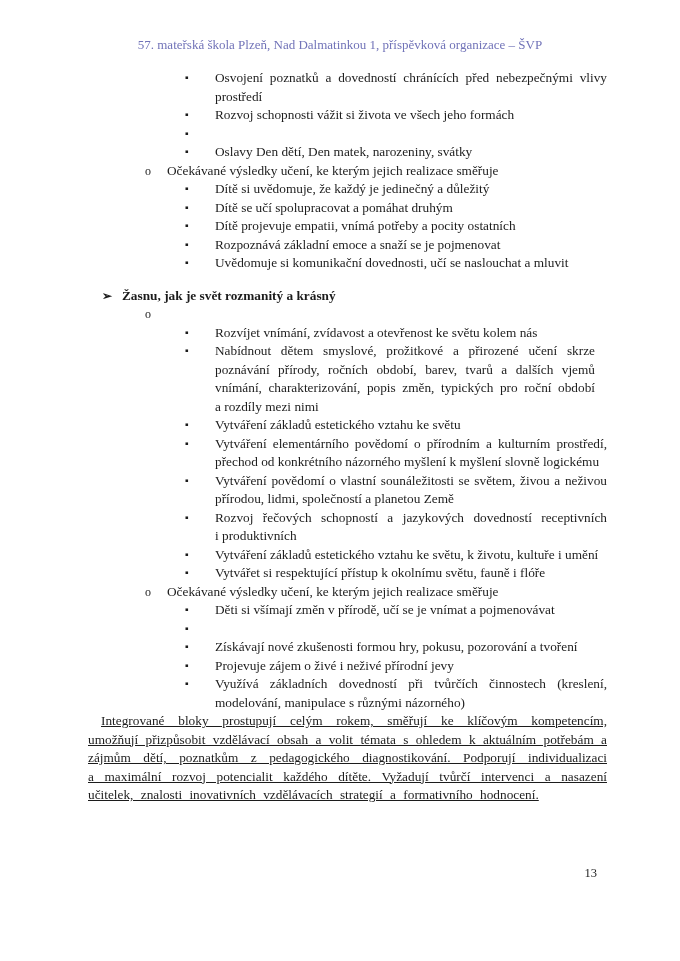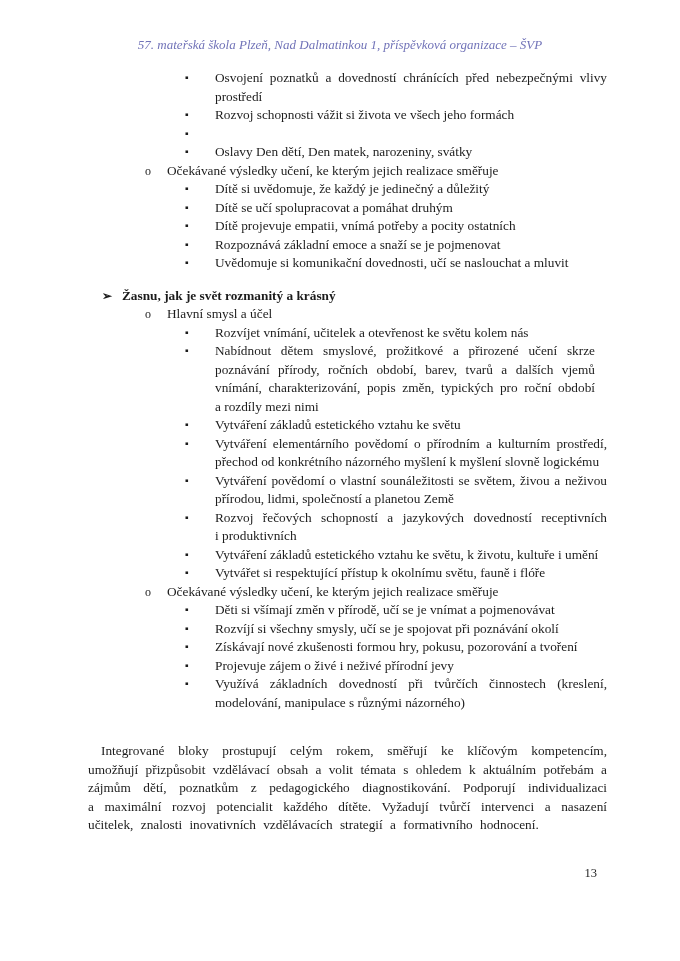--- a/index.html
+++ b/index.html
@@ -10,21 +10,20 @@
     background:#ffffff;
     overflow:hidden;
     font-family:"Liberation Serif", serif;
     font-size:13.3px;
     line-height:18.5px;
     color:#1c1c1c;
   }
   .header {
     margin:36px 73px 0 73px;
     text-align:center;
-    font-style:italic;
     font-size:13px;
     line-height:17px;
     color:#7173b8;
   }
   .content { margin:16px 73px 0 88px; }
 
   .item { display:flex; }
   .item > .marker { flex:0 0 auto; }
   .item > .txt { flex:1 1 auto; text-align:justify; }
 
@@ -34,24 +33,24 @@
   
   .li1 { padding-left:57px; }
   .li1 > .marker { width:22px; font-size:12px; }
   
   .li2 { padding-left:97px; }
   .li2 > .marker { width:30px; font-size:10.5px; }
 
   .li2.tight > .txt { padding-right:12px; }
 
   .closing {
-    margin-top:30px;
     text-align:justify;
     text-indent:13px;
     word-spacing:4px;
+    text-decoration:underline;
   }
   .page-number {
     position:absolute;
     top:864px; right:83px;
     font-size:12.5px;
   }
 </style>
 </head>
 <body>
 
@@ -105,26 +104,25 @@
       <span class="txt">Uvědomuje si komunikační dovednosti, učí se naslouchat a mluvit</span>
     </div>
 
     <div class="item li0">
       <span class="marker">➢</span>
       <span class="txt">Žasnu, jak je svět rozmanitý a krásný</span>
     </div>
 
     <div class="item li1">
       <span class="marker">o</span>
-      <span class="txt">Hlavní smysl a účel</span>
     </div>
 
     <div class="item li2">
       <span class="marker">▪</span>
-      <span class="txt">Rozvíjet vnímání, učitelek a otevřenost ke světu kolem nás</span>
+      <span class="txt">Rozvíjet vnímání, zvídavost a otevřenost ke světu kolem nás</span>
     </div>
     <div class="item li2 tight">
       <span class="marker">▪</span>
       <span class="txt">Nabídnout dětem smyslové, prožitkové a přirozené učení skrze poznávání přírody, ročních období, barev, tvarů a dalších vjemů vnímání, charakterizování, popis změn, typických pro roční období a&nbsp;rozdíly mezi nimi</span>
     </div>
     <div class="item li2">
       <span class="marker">▪</span>
       <span class="txt">Vytváření základů estetického vztahu ke světu</span>
     </div>
     <div class="item li2">
@@ -152,21 +150,20 @@
       <span class="marker">o</span>
       <span class="txt">Očekávané výsledky učení, ke kterým jejich realizace směřuje</span>
     </div>
 
     <div class="item li2">
       <span class="marker">▪</span>
       <span class="txt">Děti si všímají změn v přírodě, učí se je vnímat a pojmenovávat</span>
     </div>
     <div class="item li2">
       <span class="marker">▪</span>
-      <span class="txt">Rozvíjí si všechny smysly, učí se je spojovat při poznávání okolí</span>
     </div>
     <div class="item li2">
       <span class="marker">▪</span>
       <span class="txt">Získávají nové zkušenosti formou hry, pokusu, pozorování a tvoření</span>
     </div>
     <div class="item li2">
       <span class="marker">▪</span>
       <span class="txt">Projevuje zájem o živé i neživé přírodní jevy</span>
     </div>
     <div class="item li2">

